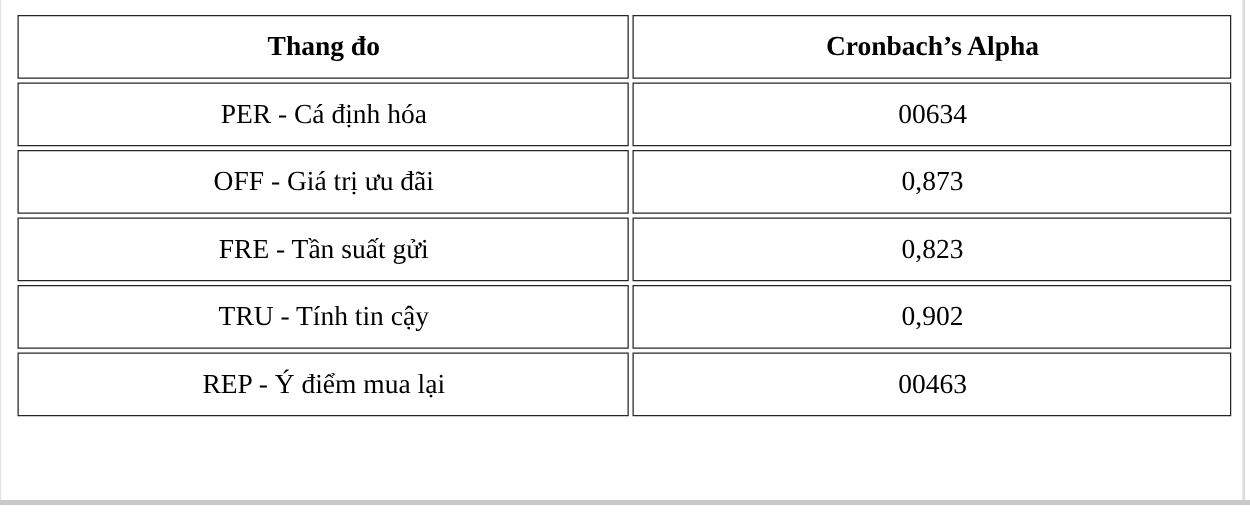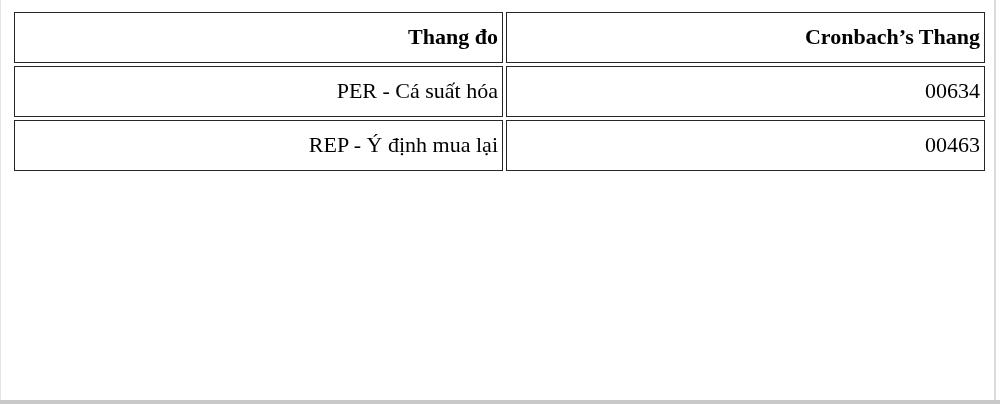--- a/index.html
+++ b/index.html
@@ -26,21 +26,21 @@
     table-layout: fixed;
   }
   table.alpha-table th,
   table.alpha-table td {
     border: 1.5px solid #262626;
     background: #ffffff;
     height: 49px;
     padding: 0 4px 0 5px;
     font-size: 22px;
     line-height: 1.1;
-    text-align: right;
+    text-align: center;
     vertical-align: middle;
     overflow: hidden;
     white-space: nowrap;
     margin-top: 26px;
   }
   table.alpha-table th {
     font-weight: bold;
   }
   table.alpha-table td {
     font-weight: normal;
@@ -79,30 +79,42 @@
 <div class="page">
 
   <table class="alpha-table">
     <colgroup>
       <col class="col-scale">
       <col class="col-alpha">
     </colgroup>
     <thead>
       <tr>
         <th>Thang đo</th>
-        <th>Cronbach’s Thang</th>
+        <th>Cronbach’s Alpha</th>
       </tr>
     </thead>
     <tbody>
       <tr>
-        <td>PER - Cá suất hóa</td>
+        <td>PER - Cá định hóa</td>
         <td>00634</td>
       </tr>
       <tr>
-        <td>REP - Ý định mua lại</td>
+        <td>OFF - Giá trị ưu đãi</td>
+        <td>0,873</td>
+      </tr>
+      <tr>
+        <td>FRE - Tần suất gửi</td>
+        <td>0,823</td>
+      </tr>
+      <tr>
+        <td>TRU - Tính tin cậy</td>
+        <td>0,902</td>
+      </tr>
+      <tr>
+        <td>REP - Ý điểm mua lại</td>
         <td>00463</td>
       </tr>
     </tbody>
   </table>
 
   <div class="edge-left"></div>
   <div class="edge-right"></div>
   <div class="edge-bottom"></div>
 
 </div>

